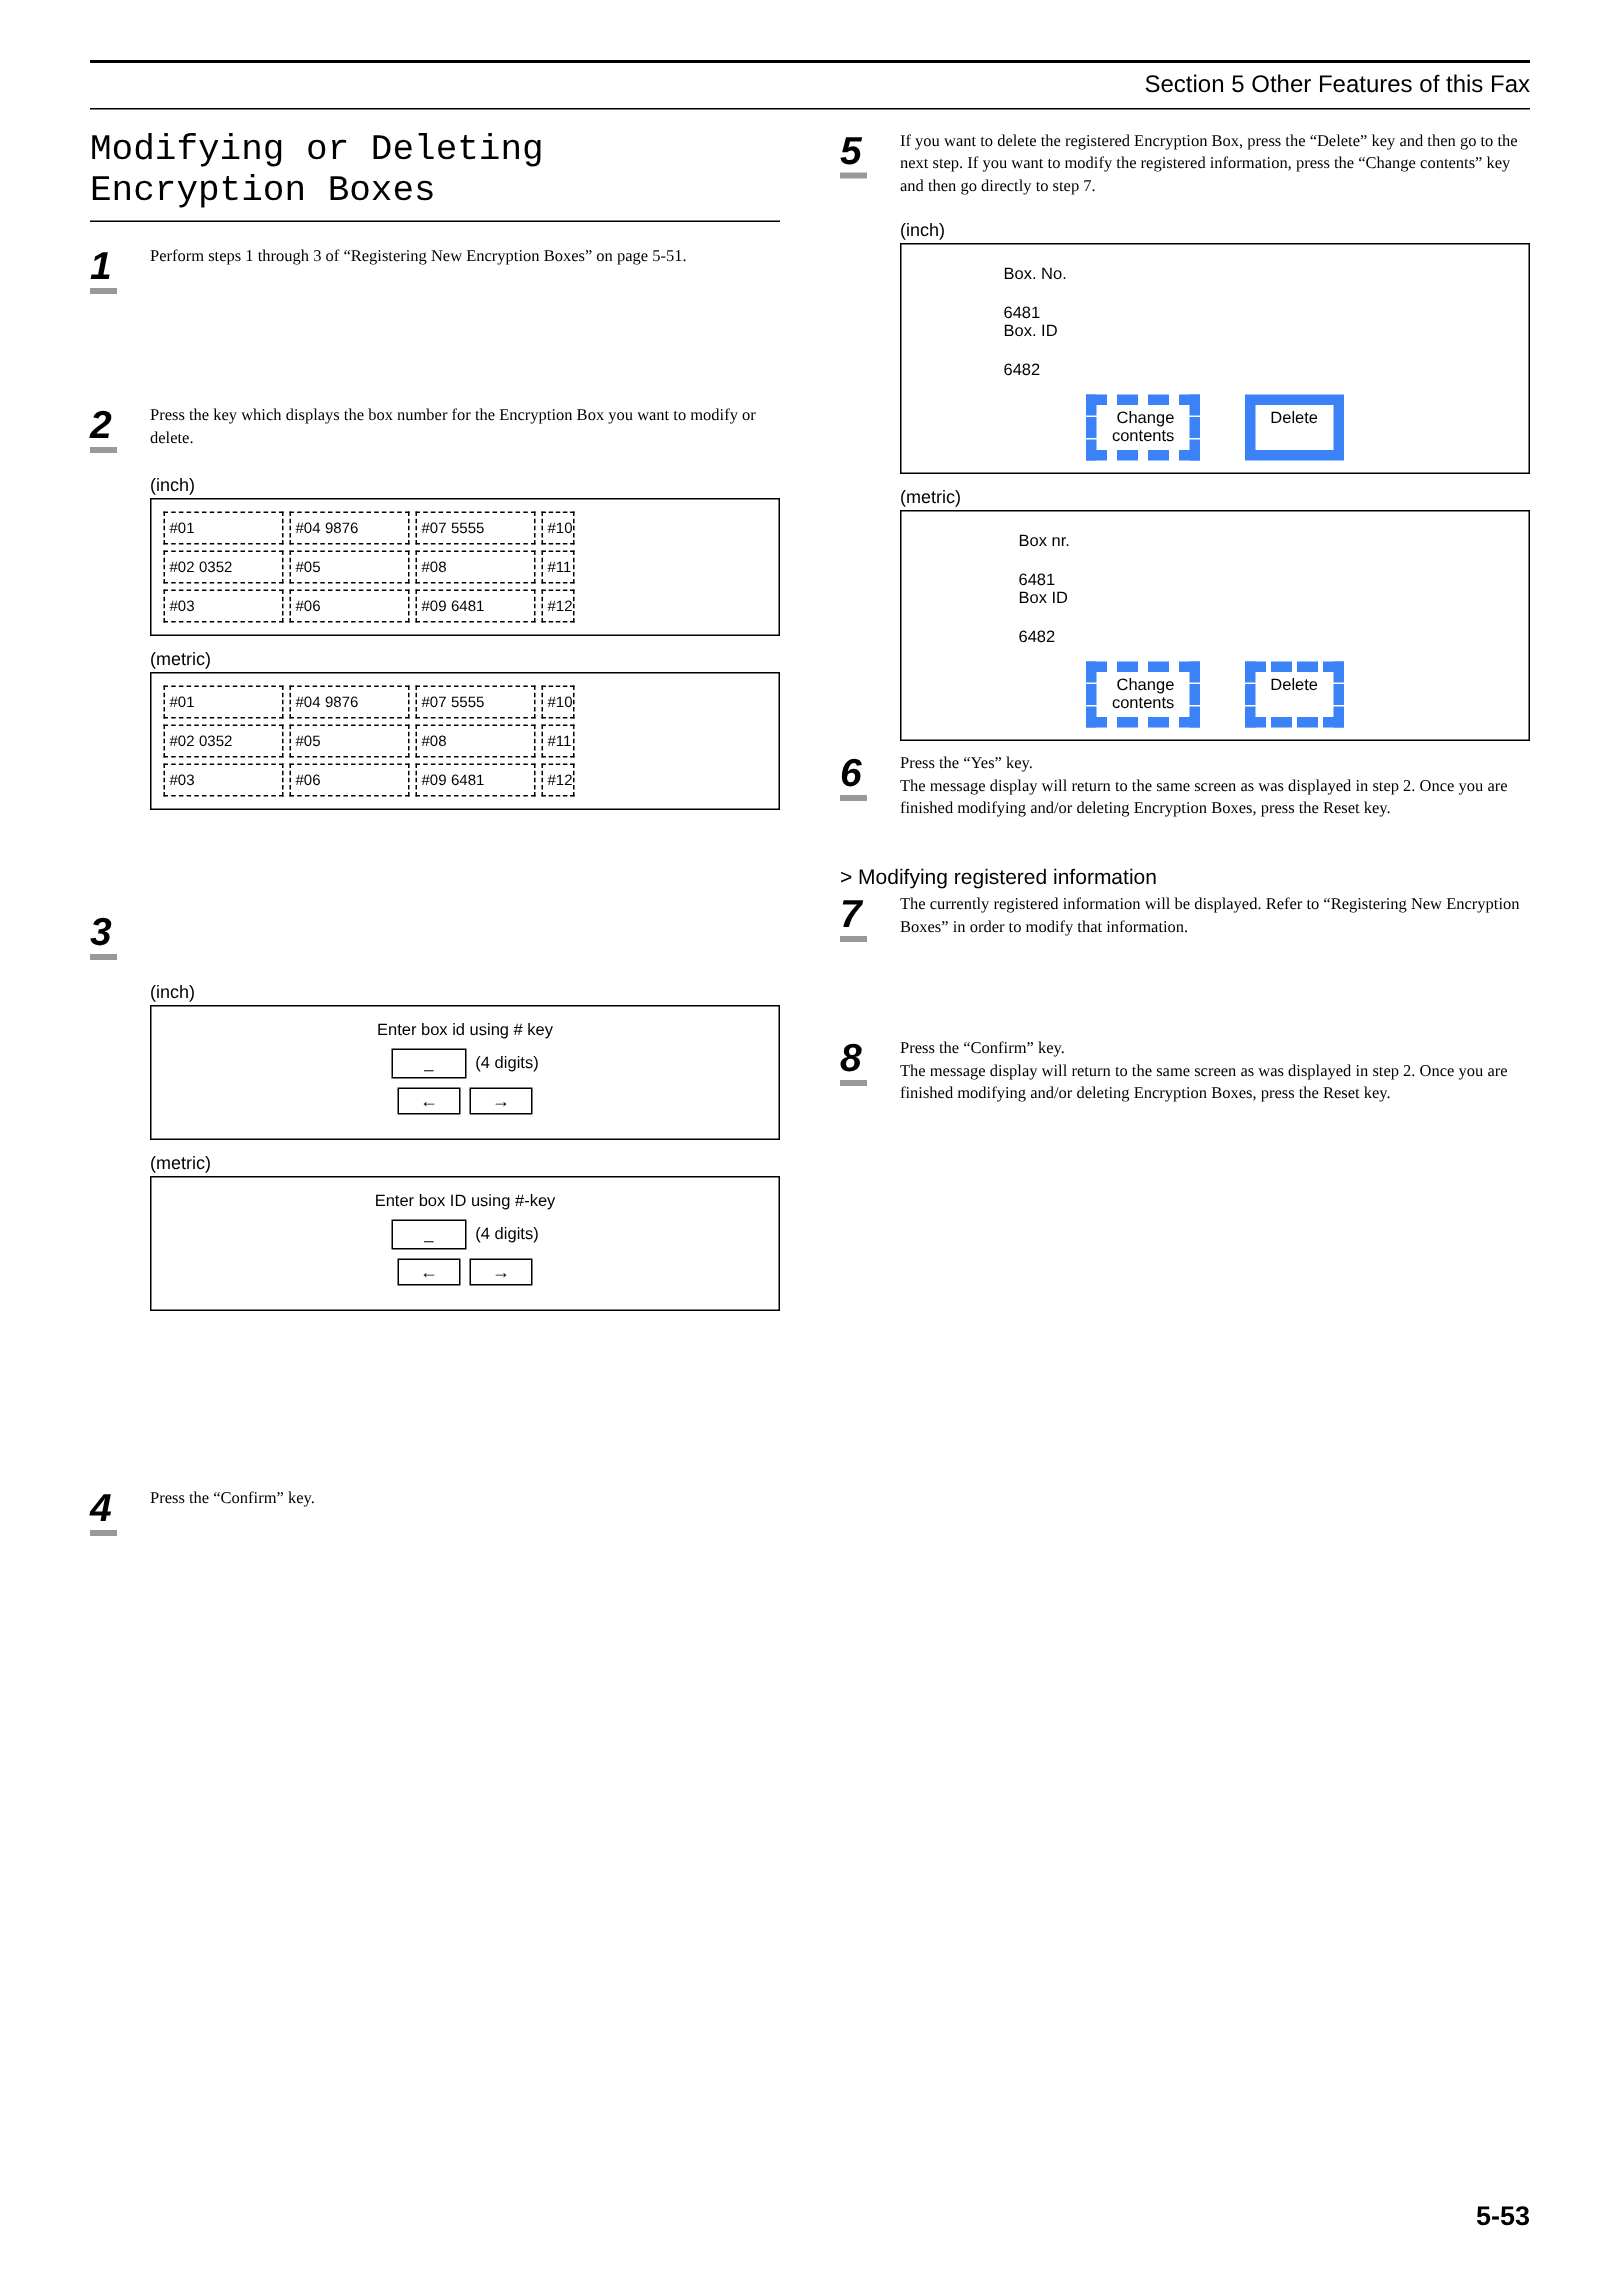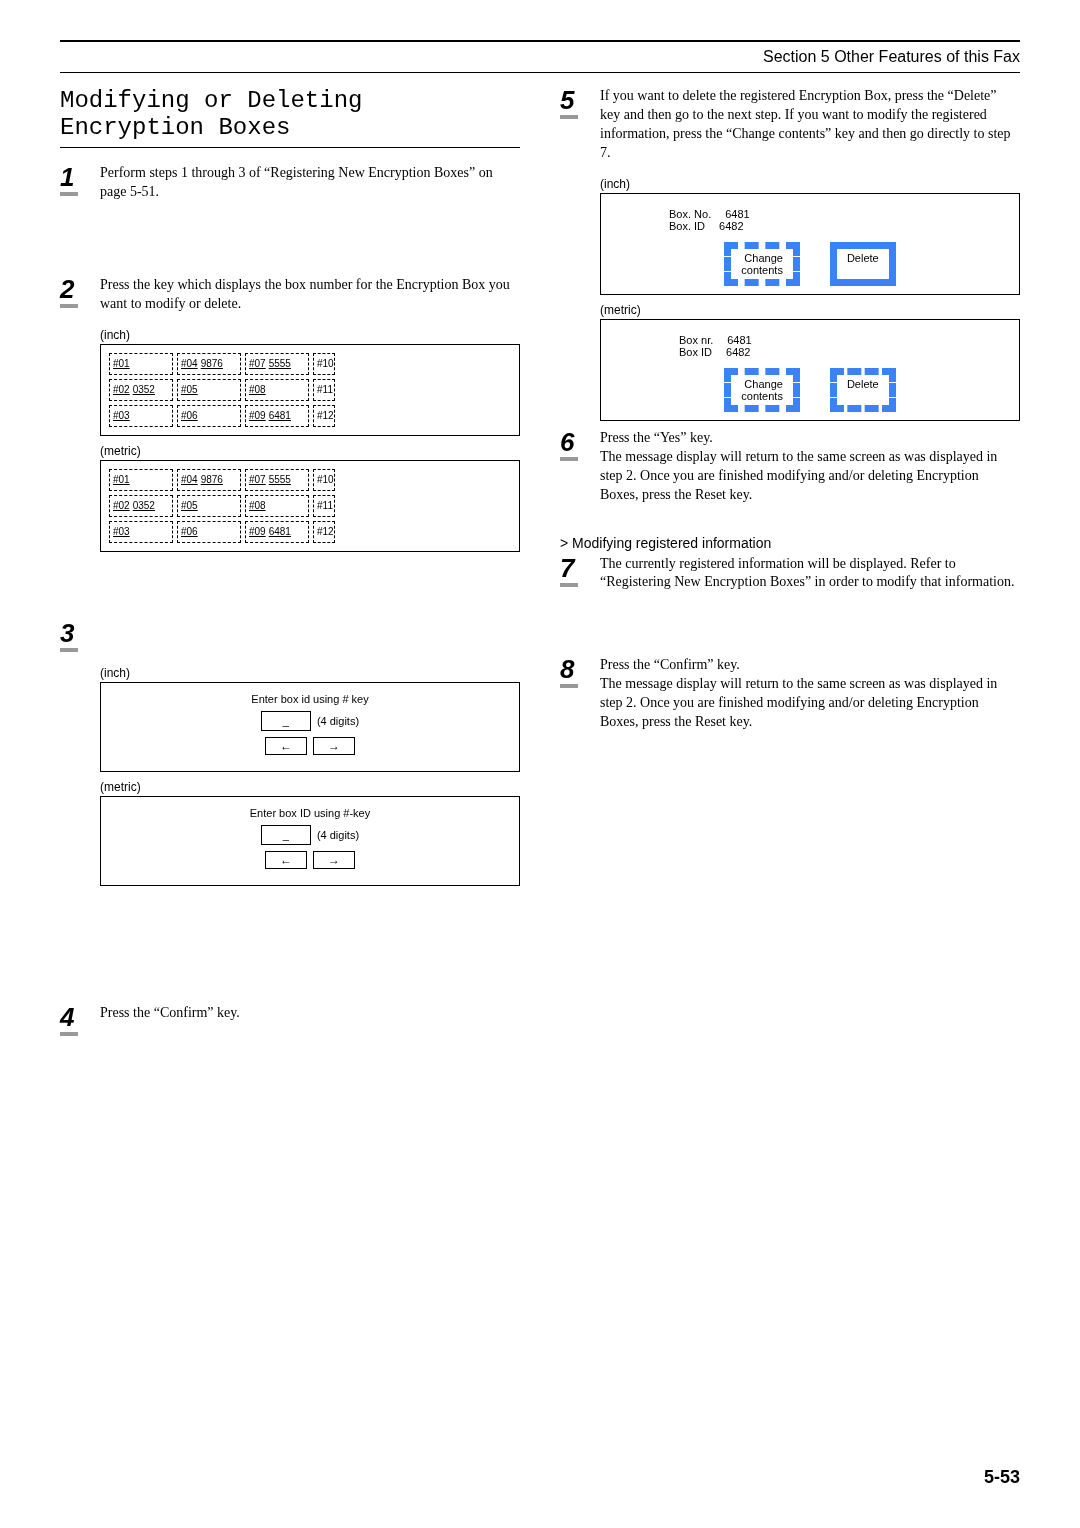--- a/index.html
+++ b/index.html
@@ -36,51 +36,51 @@
   .step-num {
     font-family: Arial, sans-serif;
     font-style: italic;
     font-weight: bold;
     font-size: 26px;
     line-height: 1;
     border-bottom: 4px solid #999;
     display: inline-block;
     padding: 0 4px 2px 0;
   }
-  .step-body { flex: 1; font-size: 14px; line-height: 1.35; }
+  .step-body { flex: 1; font-size: 11px; line-height: 1.35; }
   .panel-label { font-family: Arial, sans-serif; font-size: 12px; margin: 6px 0 2px 0; }
   .panel {
     border: 1px solid #000;
     padding: 8px;
     font-family: Arial, sans-serif;
     font-size: 11px;
     margin-bottom: 8px;
   }
   .box-grid { display: flex; flex-direction: column; gap: 4px; }
   .box-row { display: flex; gap: 4px; }
   .slot {
     border: 1px dashed #000;
     height: 22px;
     display: flex;
     align-items: center;
     padding: 0 3px;
     gap: 3px;
   }
   .slot .tag { font-size: 10px; }
   .slot .val { font-size: 10px; }
-  .w1 { width: 64px; text-decoration: underline; }
+  .w1 { width: 80px; }
   .w2 { width: 22px; }
   .id-panel { text-align: center; padding: 10px 0 16px 0; }
   .id-panel .prompt { font-size: 11px; margin-bottom: 6px; }
   .id-field-row { display: flex; justify-content: center; align-items: center; gap: 6px; margin-bottom: 6px; }
   .id-field { border: 1px solid #000; width: 50px; height: 20px; display: inline-flex; align-items: center; justify-content: center; font-size: 11px; }
   .arrow-btns { display: flex; justify-content: center; gap: 6px; }
   .arrow-btn { border: 1px solid #000; width: 42px; height: 18px; display: inline-flex; align-items: center; justify-content: center; font-size: 12px; }
   .info-block { font-size: 11px; text-align: left; margin: 6px 0 10px 60px; }
-  .info-block .row { display: flex; gap: 14px; }
+  .info-block .row { display: flex; gap: 14px; flex-direction: column; }
   .btn-row { display: flex; gap: 30px; justify-content: center; margin-top: 8px; }
   .btn {
     border: 7px solid #3b82f6;
     padding: 3px 10px;
     font-size: 11px;
     text-align: right;
     min-width: 64px;
     line-height: 1.1;
   }
   .btn.dashed { border-style: dashed; }

